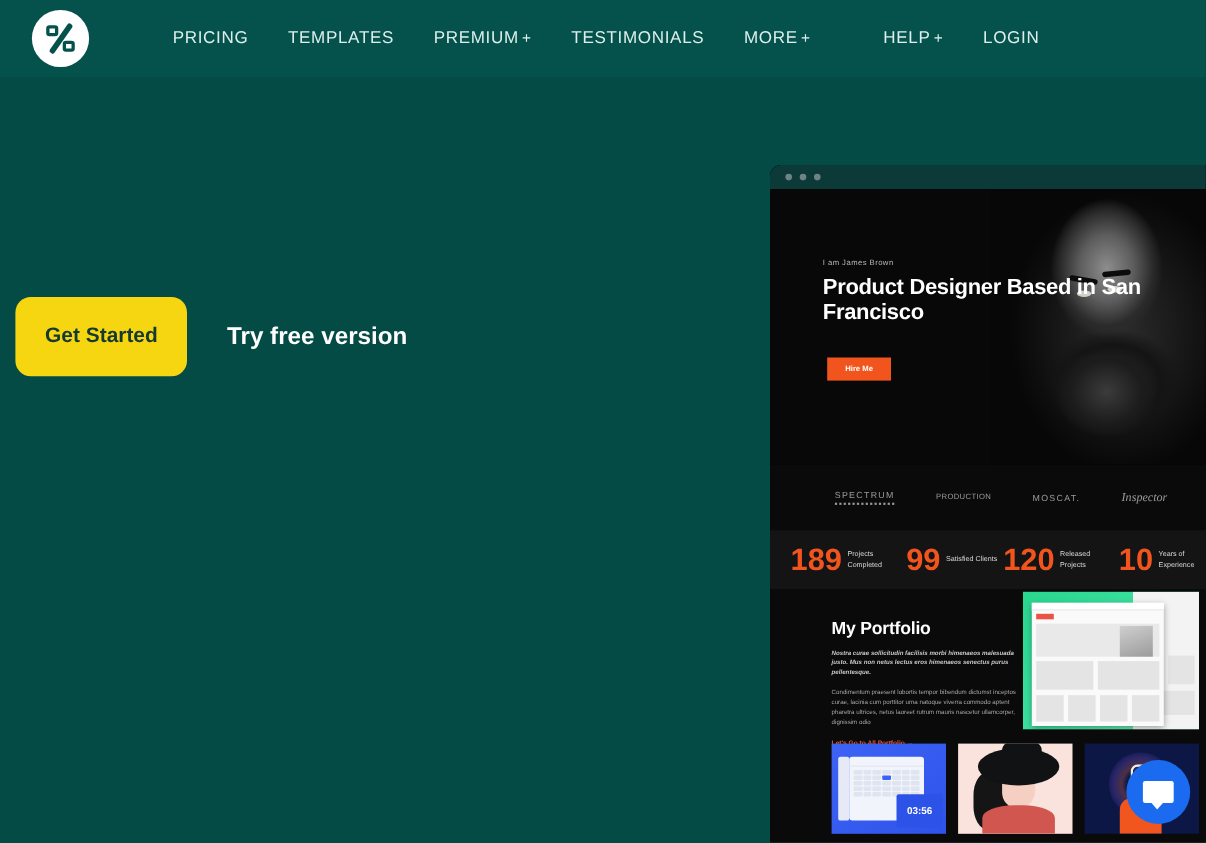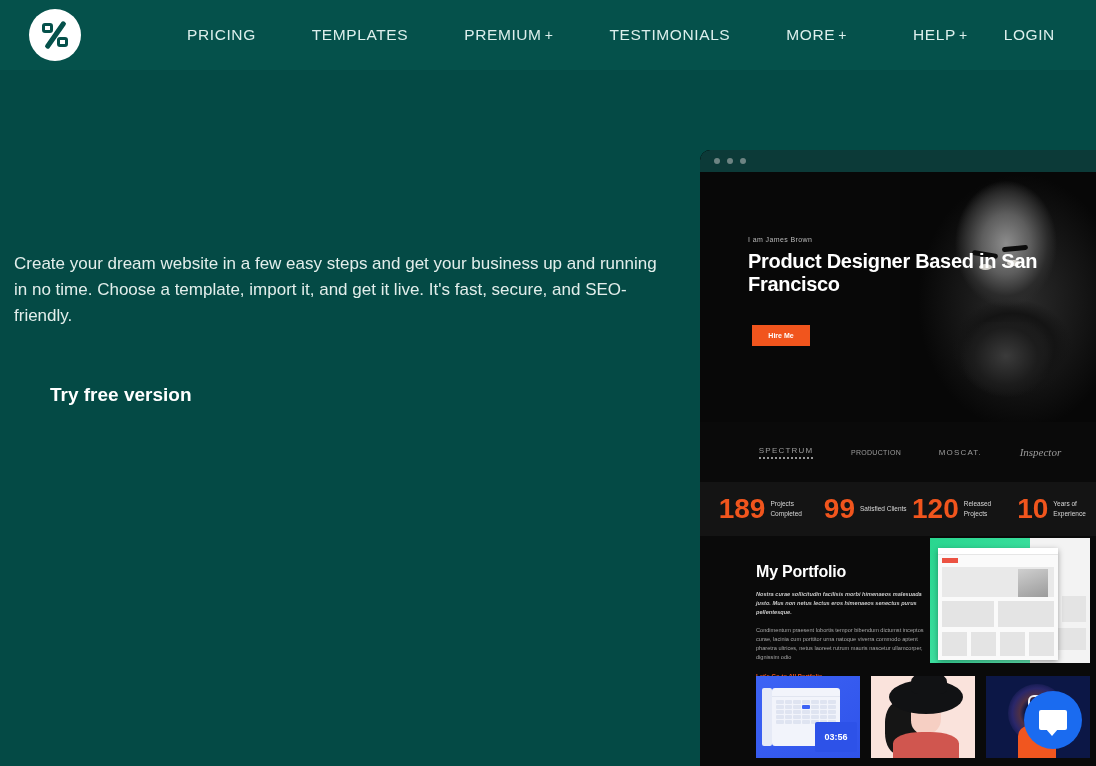--- a/index.html
+++ b/index.html
@@ -26,21 +26,21 @@
     background:#05514b; transform:rotate(35deg); border-radius:2px;
   }
   .logo-dot-a {
     position:absolute; left:13px; top:14px; width:11px; height:10px;
     border:3px solid #05514b; border-radius:3px;
   }
   .logo-dot-b {
     position:absolute; left:28px; top:28px; width:11px; height:10px;
     border:3px solid #05514b; border-radius:3px;
   }
-  .nav-main { display:flex; align-items:flex-start; margin-left:106px;gap:20px; }
+  .nav-main { display:flex; align-items:flex-start; margin-left:76px; }
   .nav-right { display:flex; align-items:flex-end; margin-left:66px; }
   .nav-item {
     color:#dcefec; font-size:15.5px; letter-spacing:0.6px;
     margin-right:36px; white-space:nowrap; cursor:pointer;
   }
   .nav-item:last-child { margin-right:0; }
   .nav-plus { font-size:14px; margin-left:3px; }
 
   
   .hero-left { position:absolute; left:14px; top:215px; width:680px; }
@@ -54,21 +54,21 @@
   }
   .hero-cta { margin-top:55px; display:flex; align-items:center; }
   .btn-primary {
     background:#f5d611; color:#163a33;
     font-size:19px; font-weight:bold;
     padding:0 27px; height:72px; line-height:72px;
     border-radius:14px; border:none; cursor:pointer;
     font-family:"Liberation Sans", sans-serif;
   }
   .btn-secondary {
-    color:#ffffff; font-size:19px; font-weight:bold;
+    color:#ffffff; font-size:22px; font-weight:bold;
     margin-left:36px; cursor:pointer; background:none; border:none;
     font-family:"Liberation Sans", sans-serif;
   }
 
   
   .browser {
     position:absolute; left:700px; top:150px;
     width:420px; height:616px;
     border-top-left-radius:10px; overflow:hidden;
     background:#000;
@@ -255,22 +255,22 @@
     <div class="nav-item">
       <span>HELP</span><span class="nav-plus">+</span>
     </div>
     <div class="nav-item">
       <span>LOGIN</span>
     </div>
   </div>
 </div>
 
 <div class="hero-left">
-  <p class="hero-sub">Create your dream website in a few easy steps and get your business up and running in no time. Choose a template, import it, and get it live. It's fast, secure, and SEO-friendly.</p>
   <div class="hero-cta">
+    <button class="btn-primary">Get Started</button>
     <button class="btn-secondary">Try free version</button>
   </div>
 </div>
 
 <div class="browser">
 
   <div class="browser-bar">
     <span class="dot"></span>
     <span class="dot"></span>
     <span class="dot"></span>

